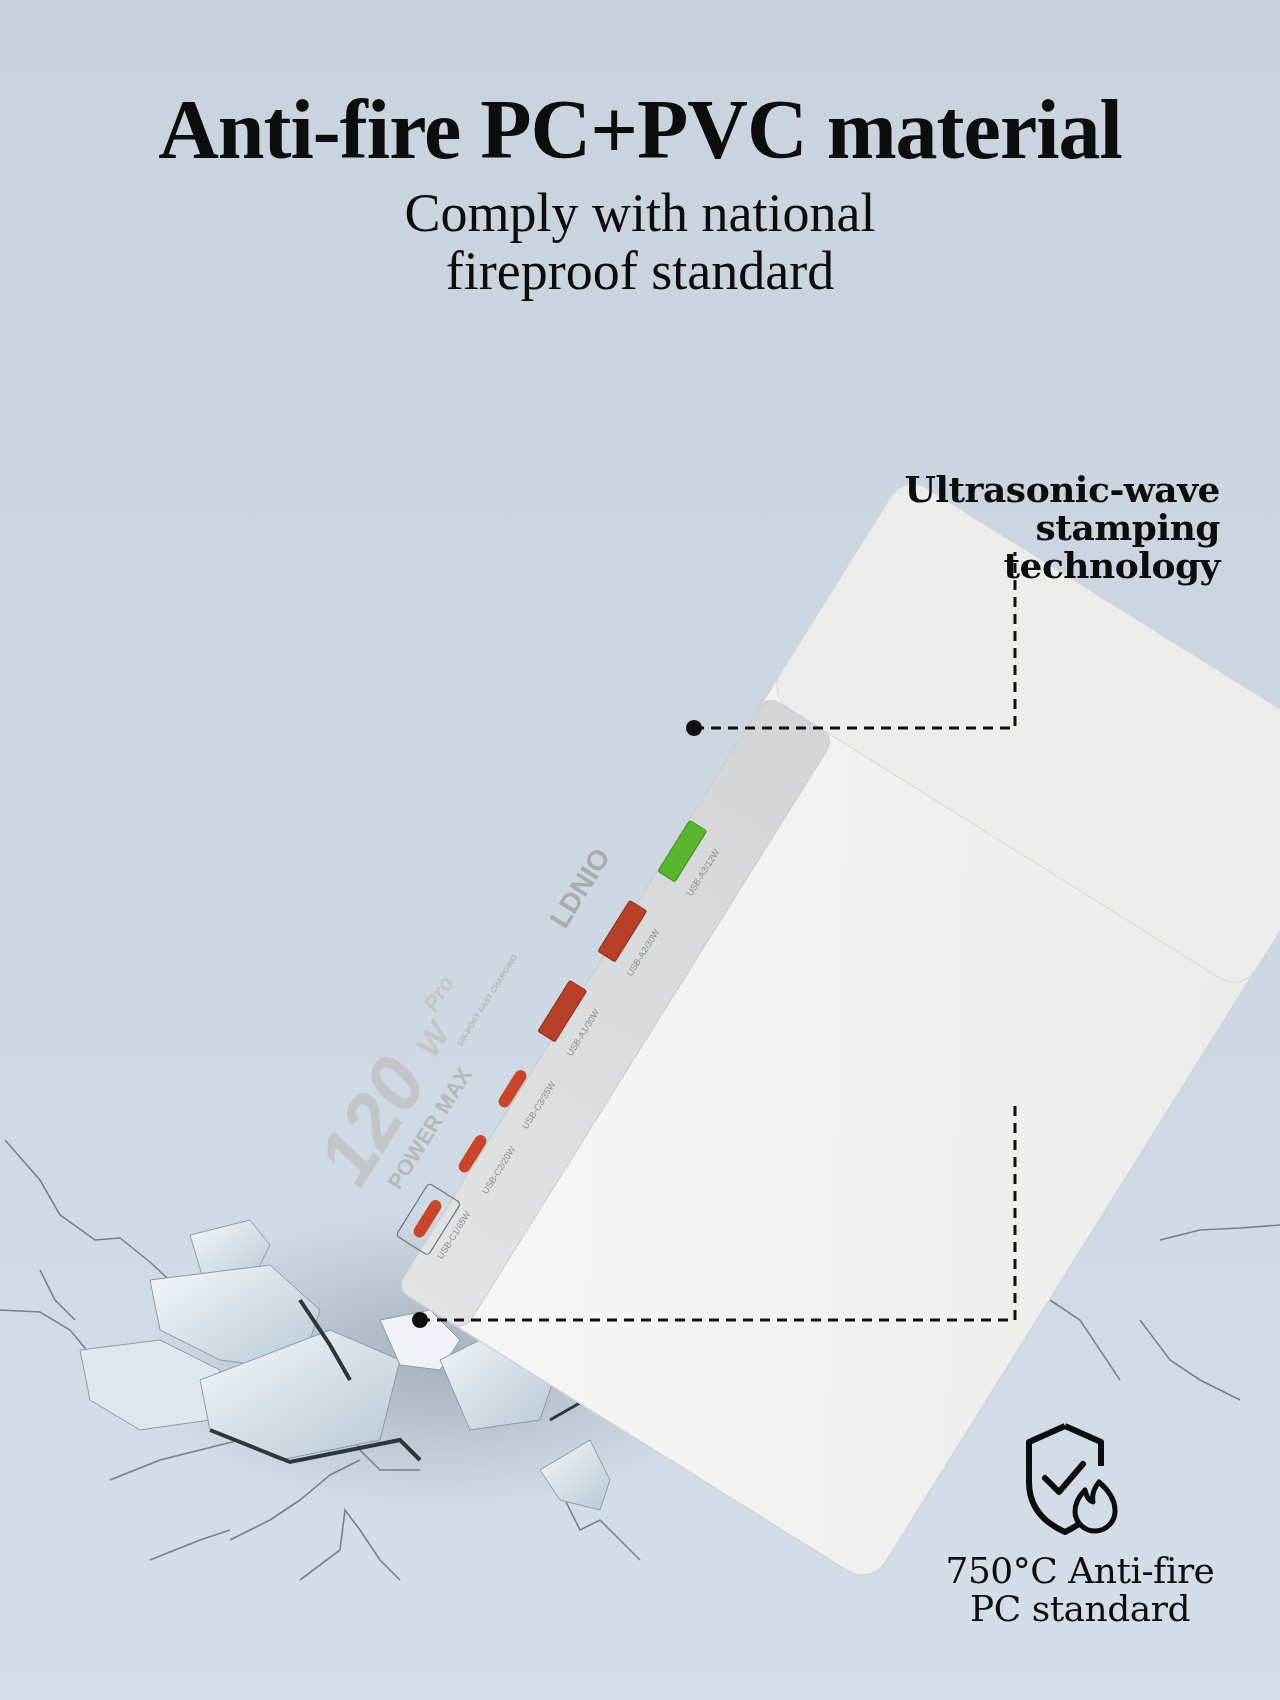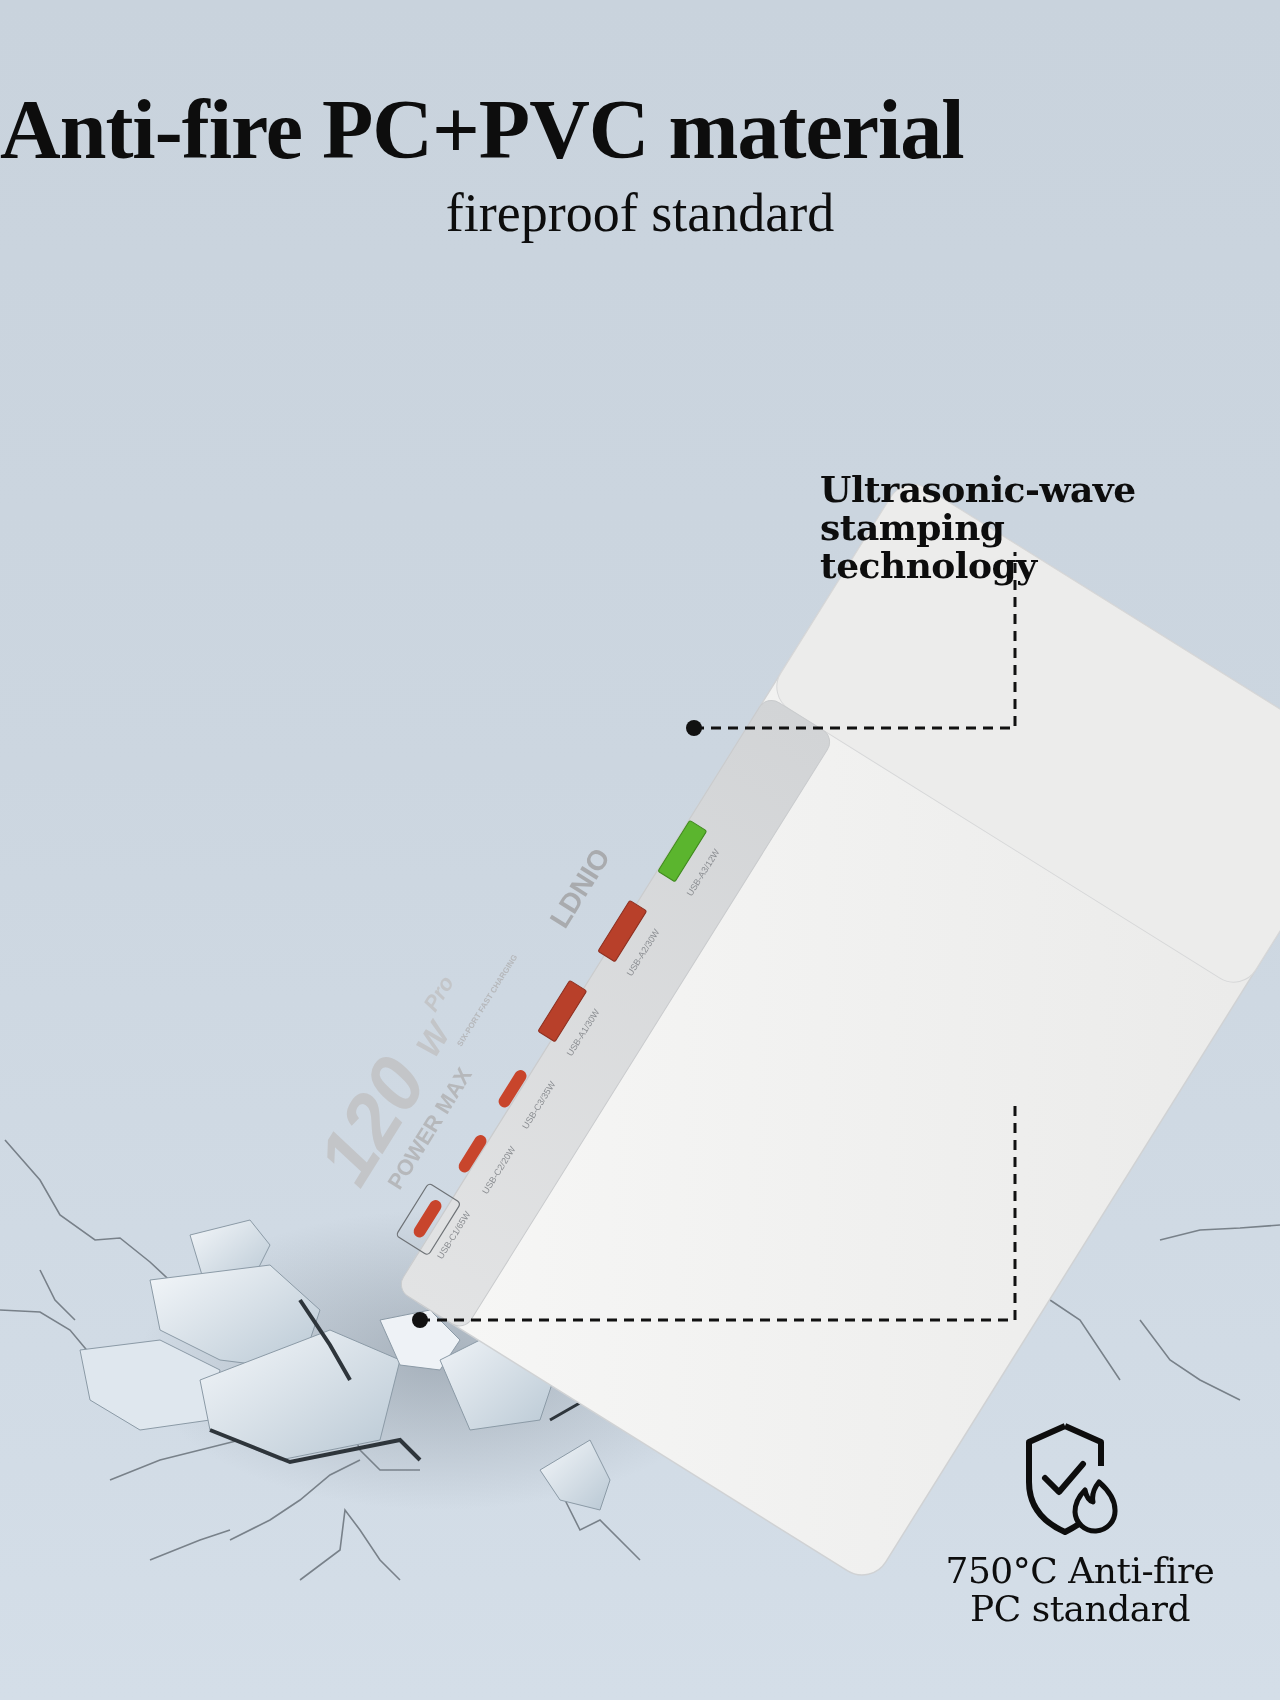--- a/index.html
+++ b/index.html
@@ -5,34 +5,35 @@
   * { box-sizing: border-box; margin: 0; padding: 0; }
   html, body { width: 1280px; height: 1700px; overflow: hidden; }
   body {
     position: relative;
     background: linear-gradient(180deg, #c9d3dd 0%, #ccd6e0 45%, #d4dee8 100%);
     font-family: "DejaVu Serif", "Liberation Serif", serif;
     color: #0d0d0d;
   }
   .headline {
     position: absolute; left: 0; right: 0; top: 88px;
+    text-align: center;
     font-family: "Liberation Serif", "DejaVu Serif", serif;
     font-weight: 700; font-size: 84px; letter-spacing: -1px;
     line-height: 1;
   }
   .subline {
     position: absolute; left: 0; right: 0; top: 184px;
     text-align: center;
     font-family: "Liberation Serif", "DejaVu Serif", serif;
     font-size: 54px; line-height: 58px;
   }
   .subline span { display: block; }
   .callout {
     position: absolute;
-    text-align: left;
+    text-align: right;
     font-family: "DejaVu Serif", "Liberation Serif", serif;
     font-weight: 700; font-size: 36px; line-height: 38px;
     letter-spacing: -0.5px;
   }
   .callout span { display: block; }
   .callout-1 { left: 820px; top: 470px; width: 400px; }
   .callout-2 { left: 820px; top: 1016px; width: 400px; }
   .badge-text {
     position: absolute; left: 920px; top: 1552px; width: 320px;
     text-align: center;
@@ -164,20 +165,21 @@
   <g stroke="#111" stroke-width="3" stroke-dasharray="10 7" fill="none">
     <path d="M694 728 L1015 728 L1015 552"></path>
     <path d="M420 1320 L1015 1320 L1015 1106"></path>
   </g>
   <circle cx="694" cy="728" r="8" fill="#111"></circle>
   <circle cx="420" cy="1320" r="8" fill="#111"></circle>
 </svg>
 
 <h1 class="headline">Anti-fire PC+PVC material</h1>
 <div class="subline">
+  <span>Comply with national</span>
   <span>fireproof standard</span>
 </div>
 
 <div class="callout callout-1">
   <span>Ultrasonic-wave</span>
   <span>stamping technology</span>
 </div>
 
 <div class="callout callout-2">
 </div>

